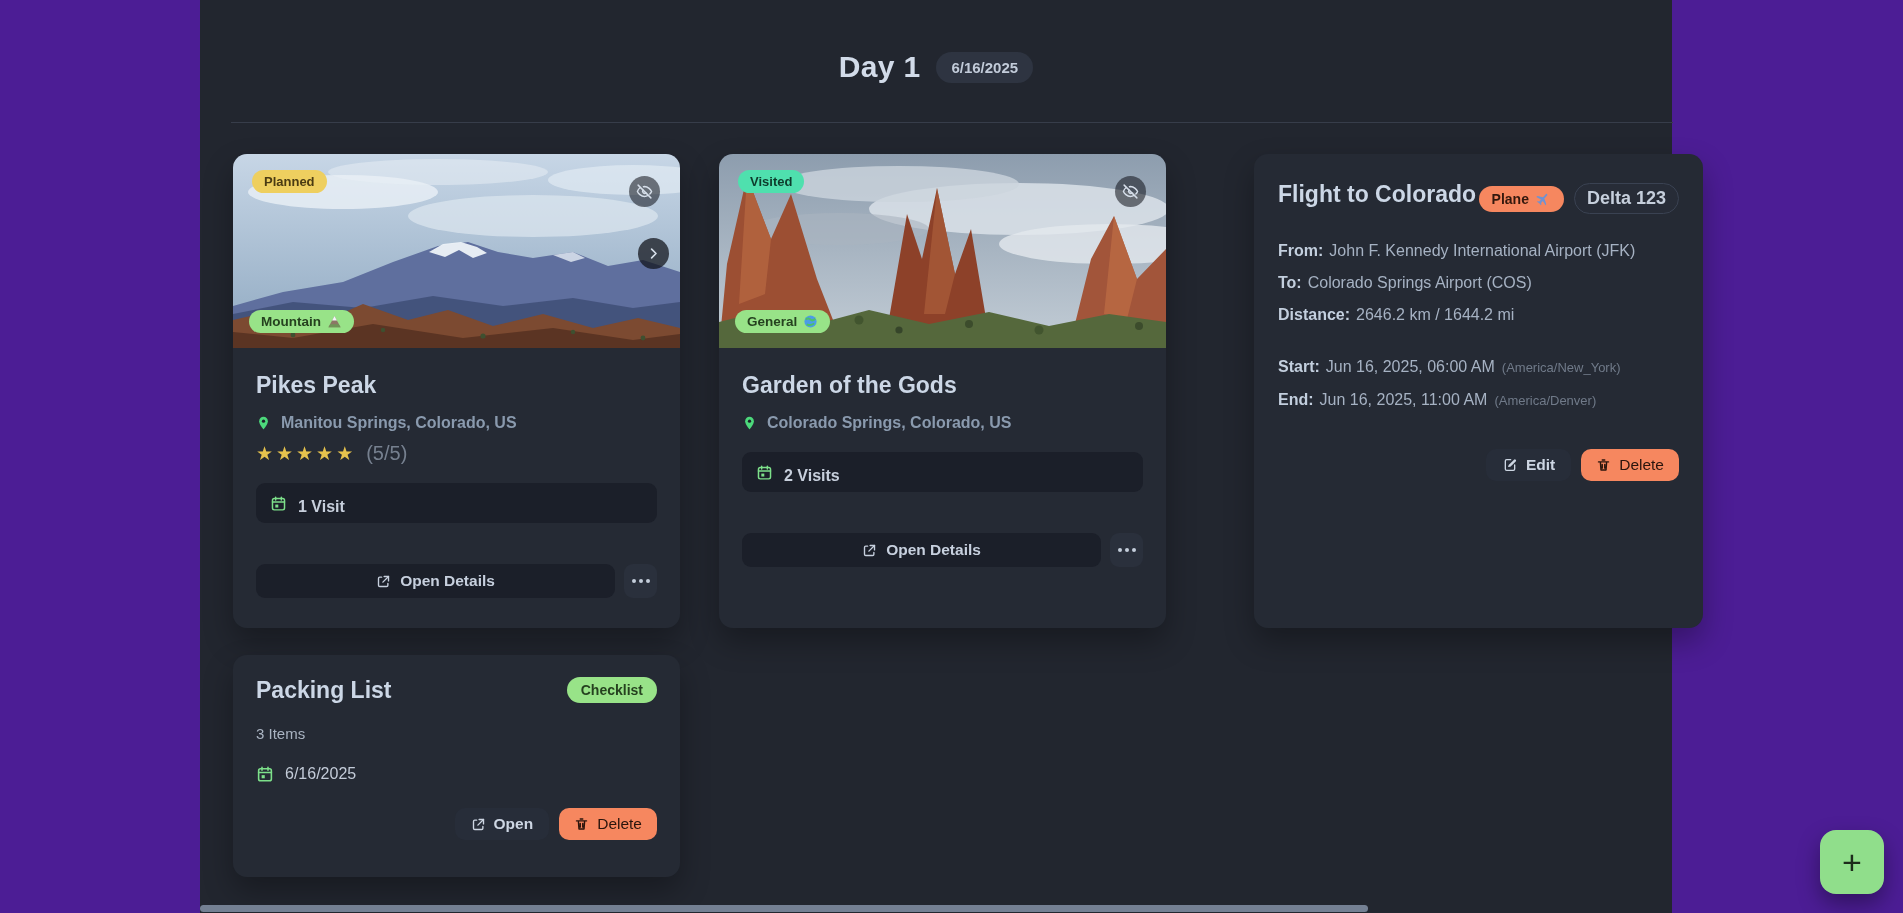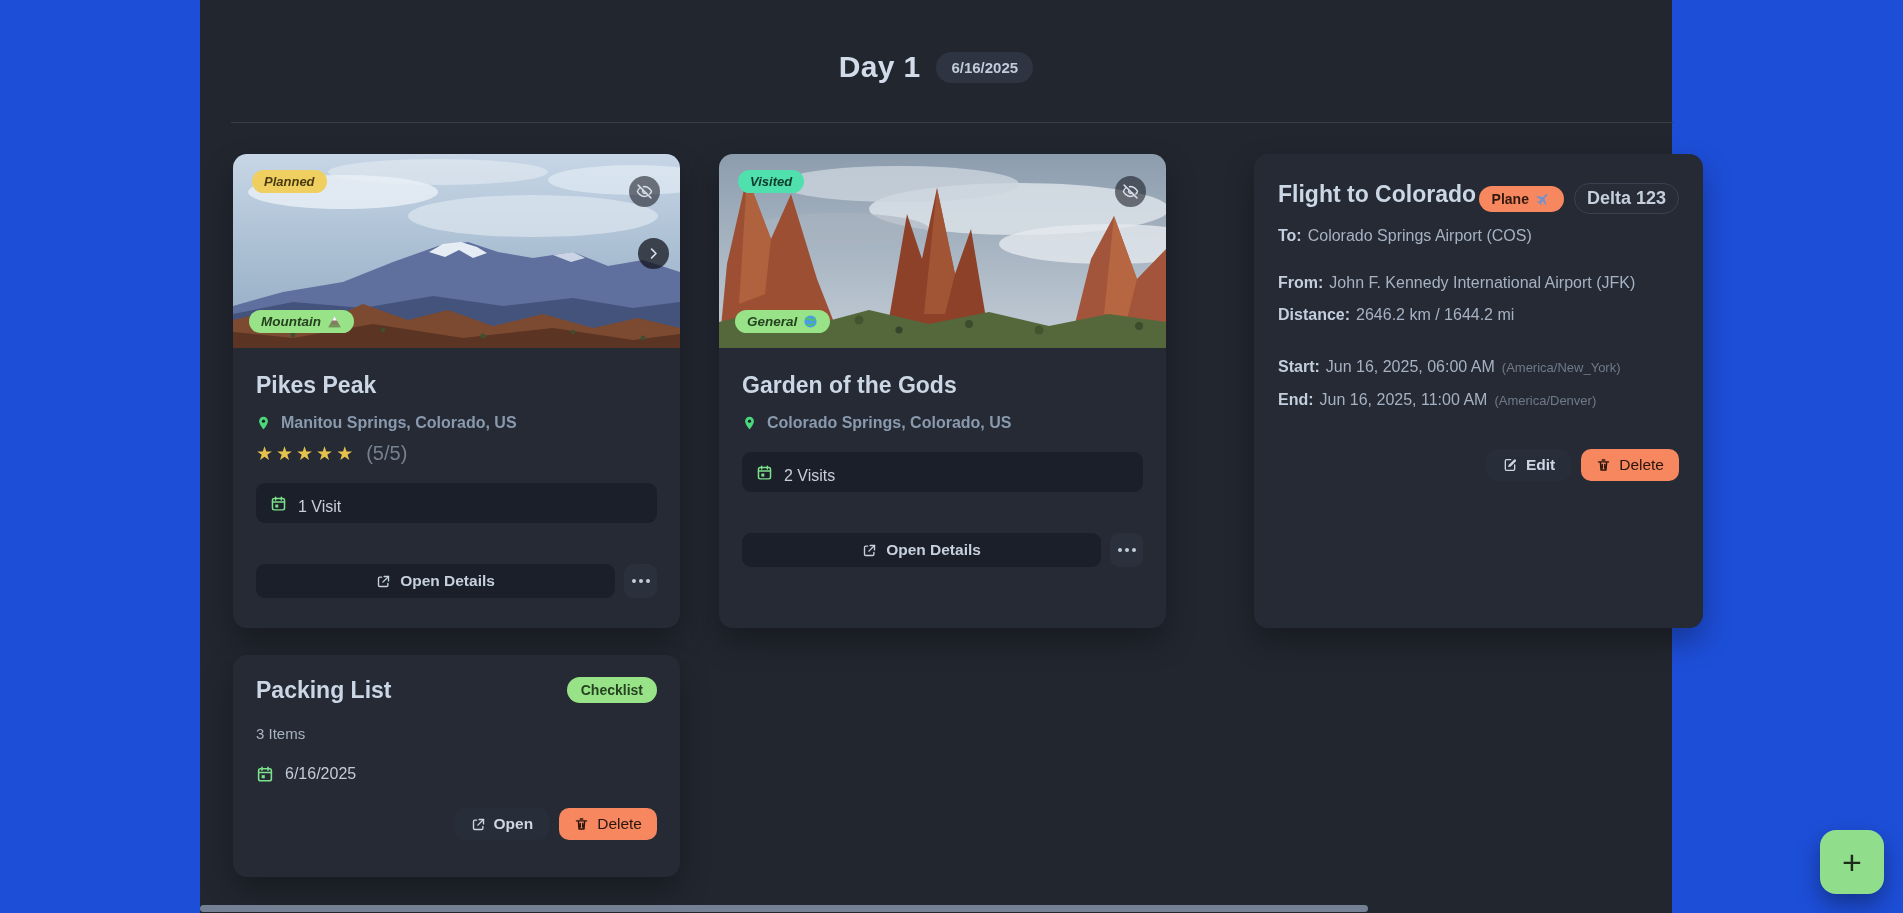--- a/index.html
+++ b/index.html
@@ -2,37 +2,37 @@
 <html><head>
 <meta charset="utf-8">
 <style>
   * { box-sizing: border-box; margin: 0; padding: 0; }
   html,body { width:1903px; height:913px; }
   body {
     font-family: "Liberation Sans", sans-serif;
     background:#2b303e;
     overflow:hidden;
   }
-  .stage { position:relative; width:1903px; height:913px; background:#1d4ed8; overflow:hidden; }
+  .stage { position:relative; width:1903px; height:913px; background:#4c1d95; overflow:hidden; }
   .content-panel { position:absolute; left:200px; top:0; width:1472px; height:913px; background:#22262f; }
 
   
   .day-header { position:absolute; left:200px; top:50px; width:1472px; display:flex; align-items:center; justify-content:center; gap:16px; }
   .day-title { font-size:30px; font-weight:600; color:#d2dbe9; letter-spacing:.3px; }
   .date-badge { background:#2e3441; color:#c2cbd9; font-size:15px; font-weight:600; padding:7px 15px; border-radius:999px; }
   .divider { position:absolute; left:231px; top:122px; width:1442px; height:1px; background:#373d4a; }
 
   
   .card { position:absolute; background:#252a34; border-radius:14px; box-shadow:0 14px 30px rgba(0,0,0,.30); }
   .card-pikes   { left:233px; top:154px; width:447px; height:474px; }
   .card-garden  { left:719px; top:154px; width:447px; height:474px; }
   .card-flight  { left:1254px; top:154px; width:449px; height:474px; padding:27px 24px; }
   .card-packing { left:233px; top:655px; width:447px; height:222px; padding:22px 23px; }
 
-  .card-image { position:relative; height:194px; border-radius:14px 14px 0 0; overflow:hidden;font-style:italic; }
+  .card-image { position:relative; height:194px; border-radius:14px 14px 0 0; overflow:hidden; }
   .card-image svg.photo { position:absolute; inset:0; width:100%; height:100%; display:block; }
 
   .badge-status { position:absolute; top:16px; left:19px; font-size:13px; font-weight:600; padding:4px 12px; border-radius:999px; }
   .badge-planned { background:#eecf5f; color:#4a3b12; }
   .badge-visited { background:#4fe0ae; color:#0e3b2c; }
   .badge-category { position:absolute; top:156px; left:16px; display:flex; gap:6px;
     background:#98e388; color:#25411f; font-size:13.5px; font-weight:600; padding:4px 12px; border-radius:999px; }
 
   .img-circle-btn { position:absolute; width:31px; height:31px; border-radius:50%;
     background:rgba(15,17,23,.55); display:flex; align-items:center; justify-content:center;
@@ -44,21 +44,21 @@
   .place-title { font-size:23px; font-weight:700; color:#ccd7e6; }
   .loc-row { display:flex; align-items:flex-end; gap:10px; margin-top:15px; }
   .loc-text { font-size:16px; color:#8a9aae; font-weight:600; }
   .rating-row { display:flex; align-items:center; gap:10px; margin-top:10px; }
   .stars { color:#e5c24d; font-size:19px; letter-spacing:3px; }
   .rating-text { color:#76808f; font-size:20px; }
 
   .visit-box { margin-top:18px; height:40px; background:#1b1f29; border-radius:9px;
     display:flex; align-items:center; gap:11px; padding:0 14px; cursor:pointer; }
   .visit-box.mt-garden { margin-top:20px; }
-  .visit-text { color:#c7cfdc; font-size:16px; font-weight:400;margin-top:8px; }
+  .visit-text { color:#c7cfdc; font-size:16px; font-weight:700;margin-top:8px; }
 
   .actions-row { display:flex; gap:9px; margin-top:41px; }
   .open-details-btn { flex:1; height:34px; background:#1b1f29; border:none; border-radius:9px;
     color:#c7d0de; font-family:inherit; font-size:15.5px; font-weight:700; display:flex; align-items:center; justify-content:center; gap:9px; cursor:pointer; }
   .more-btn { width:33px; height:34px; background:#2a303c; border:none; border-radius:9px;
     color:#c3cdda; display:flex; align-items:center; justify-content:center; gap:3px; cursor:pointer; }
   .more-btn .dot { width:4px; height:4px; border-radius:50%; background:#c3cdda; display:inline-block; }
 
   
   .flight-header { display:flex; align-items:flex-start; justify-content:space-between; }
@@ -313,25 +313,25 @@
           <span>Plane</span>
           <span class="icon" style="transform:rotate(42deg);">
             <svg width="15" height="15" viewBox="0 0 24 24" fill="#6f92d2">
               <path d="M21 15.5 13 11V4.5a1.5 1.5 0 0 0-3 0V11l-8 4.5V18l8-2.2v4.2L7.8 21.6V23l4.2-1 4.2 1v-1.4L14 20v-4.2l8 2.2z"></path>
             </svg>
           </span>
         </span>
         <span class="badge-flightno">Delta 123</span>
       </span>
     </div>
+    <div class="frow first">
+      <span class="flabel">From:</span><span class="fvalue">John F. Kennedy International Airport (JFK)</span>
+    </div>
     <div class="frow">
       <span class="flabel">To:</span><span class="fvalue">Colorado Springs Airport (COS)</span>
-    </div>
-    <div class="frow first">
-      <span class="flabel">From:</span><span class="fvalue">John F. Kennedy International Airport (JFK)</span>
     </div>
     <div class="frow">
       <span class="flabel">Distance:</span><span class="fvalue">2646.2 km / 1644.2 mi</span>
     </div>
     <div class="frow gap-above">
       <span class="flabel">Start:</span><span class="fvalue">Jun 16, 2025, 06:00 AM</span><span class="ftz">(America/New_York)</span>
     </div>
     <div class="frow">
       <span class="flabel">End:</span><span class="fvalue">Jun 16, 2025, 11:00 AM</span><span class="ftz">(America/Denver)</span>
     </div>

